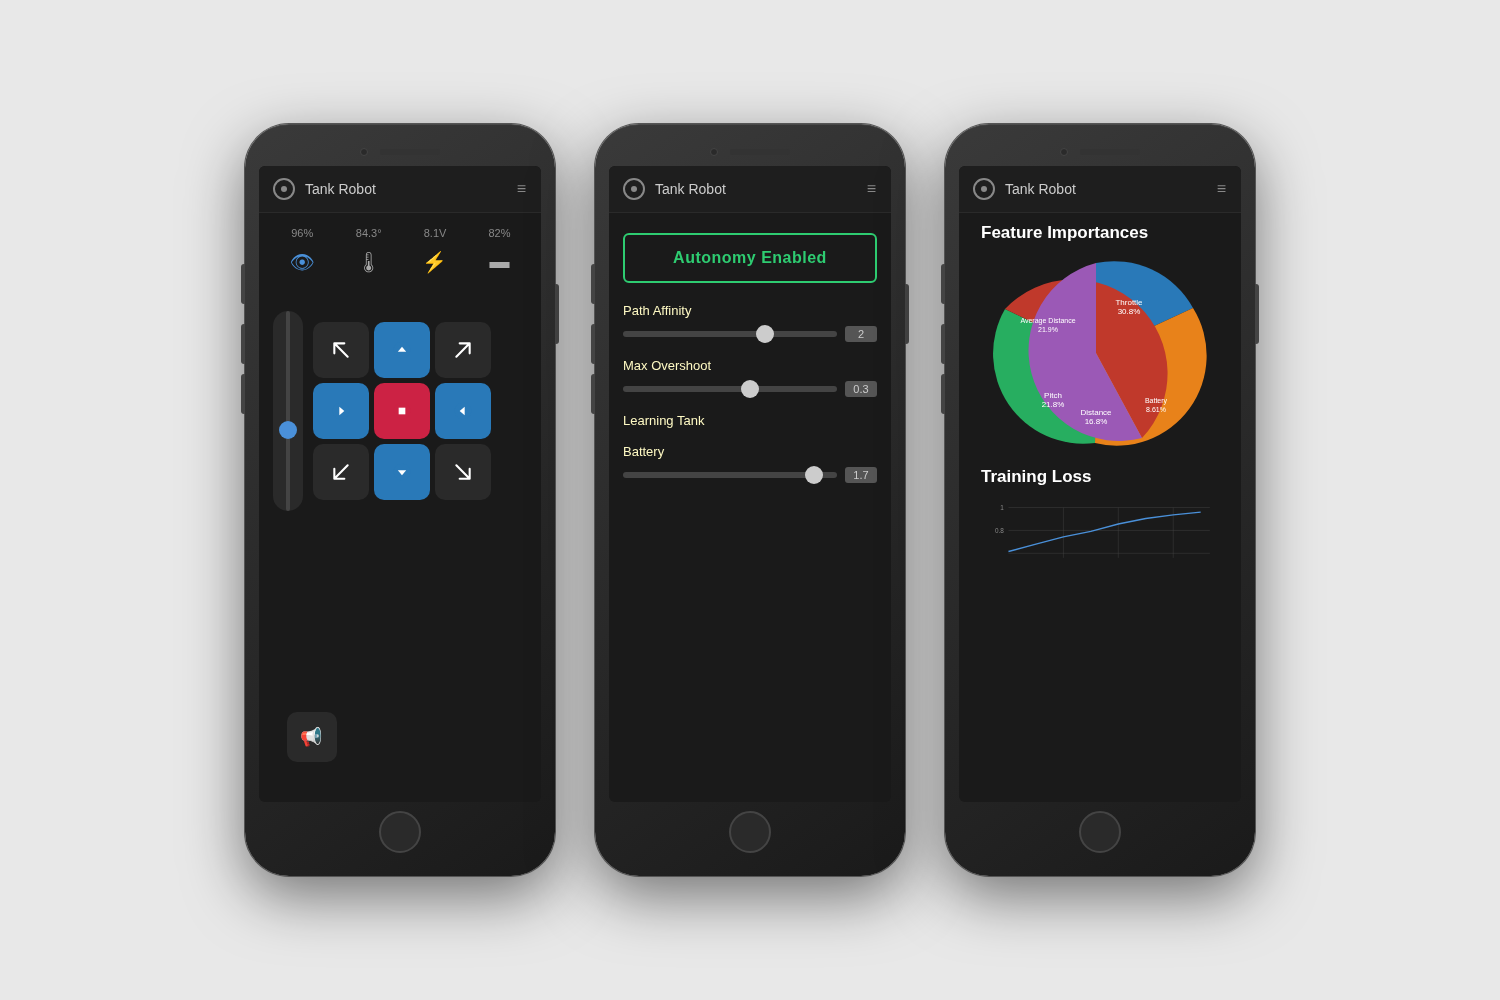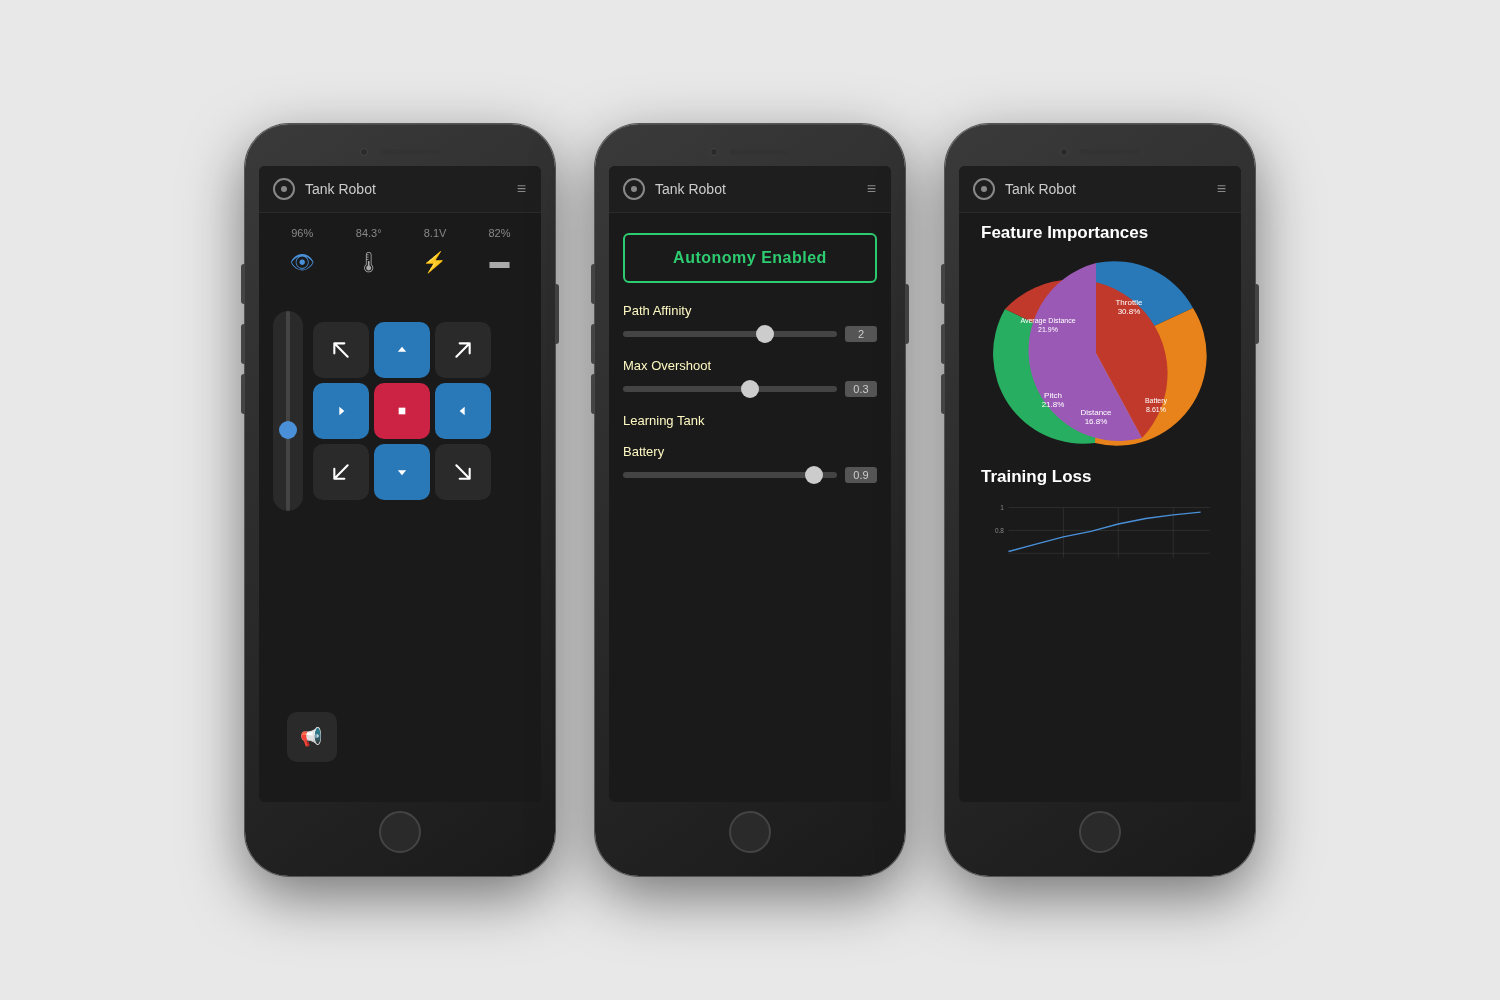--- a/index.html
+++ b/index.html
@@ -469,21 +469,21 @@
       <div class="setting-item">
         <div class="setting-label">Learning Tank</div>
       </div>
 
       <div class="setting-item">
         <div class="setting-label">Battery</div>
         <div class="slider-row">
           <div class="slider-h" style="flex:1">
             <div class="slider-h-thumb" style="left:85%"></div>
           </div>
-          <div class="slider-val">0.9</div>
+          <div class="slider-val">1.7</div>
         </div>
       </div>
 
 
     </div>
   </div>
   <div class="phone-bottom">
     <div class="home-button"></div>
   </div>
 </div>

